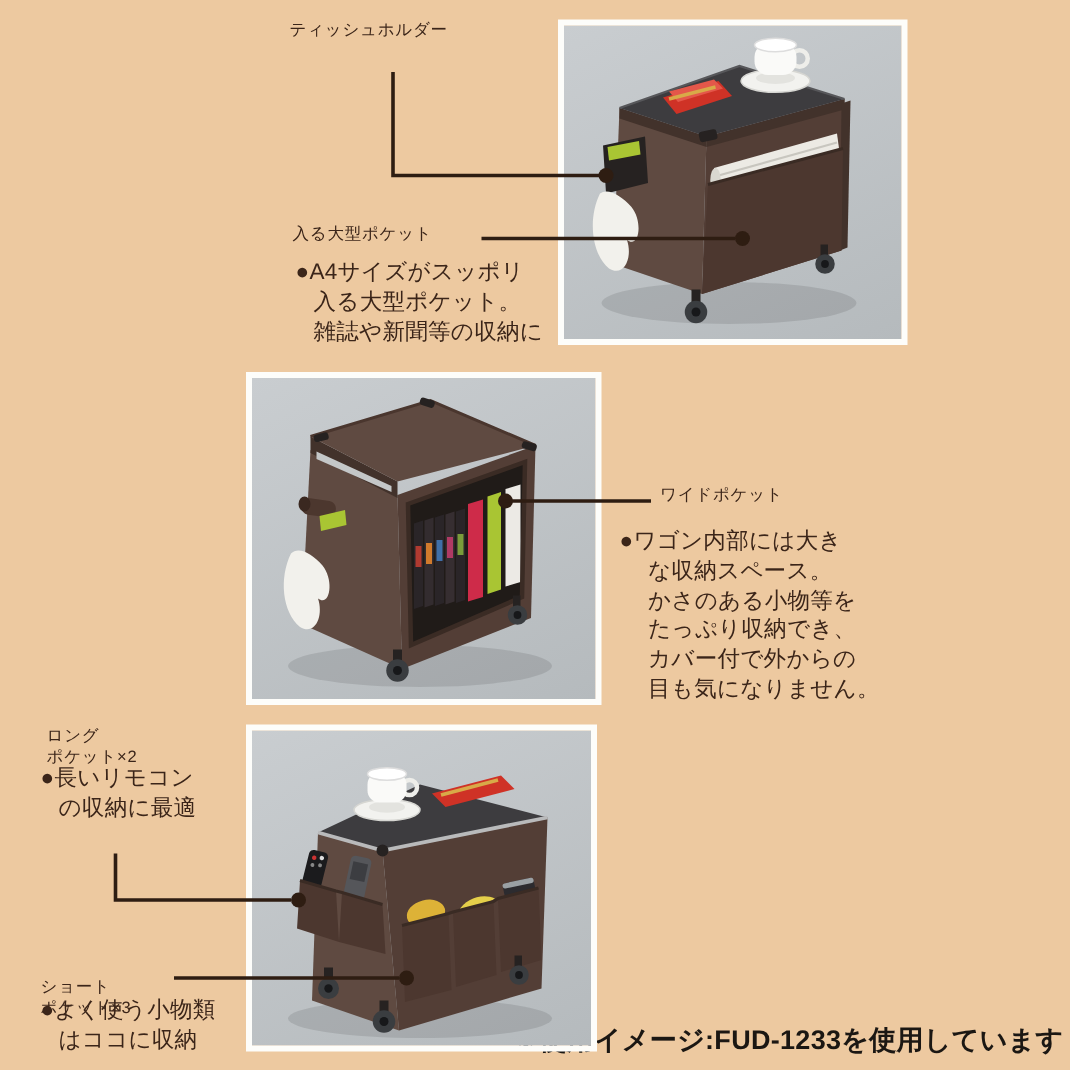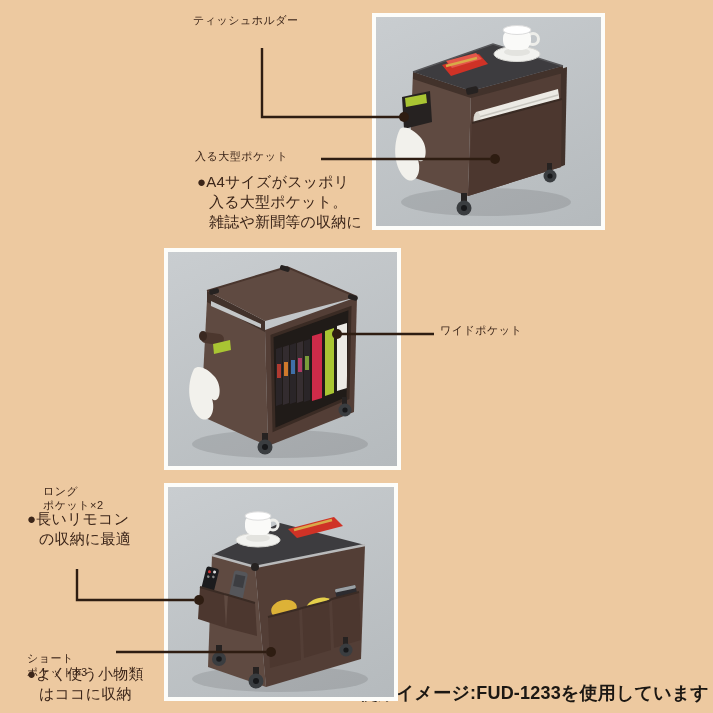--- a/index.html
+++ b/index.html
@@ -48,22 +48,28 @@
 <div class="page">
 
   <div class="label" style="left:193px;top:13px;">ティッシュホルダー</div>
 
   <div class="label" style="left:195px;top:149px;">入る大型ポケット</div>
   <div class="desc hang12" style="left:197px;top:172px;width:172px;">●A4サイズがスッポリ
 入る大型ポケット。
 雑誌や新聞等の収納に</div>
 
   <div class="label" style="left:440px;top:323px;">ワイドポケット</div>
-
-  <div class="label" style="left:43px;top:484px;">ロング
+  <div class="desc hang19" style="left:413px;top:351px;width:178px;">●ワゴン内部には大き
+な収納スペース。
+かさのある小物等を
+たっぷり収納でき、
+カバー付で外からの
+目も気になりません。</div>
+
+  <div class="label" style="left:31px;top:484px;">ロング
 ポケット×2</div>
   <div class="desc hang12" style="left:27px;top:509px;width:130px;">●長いリモコン
 の収納に最適</div>
 
   <div class="label" style="left:27px;top:623px;margin-top:28px;">ショート
 ポケット×3</div>
   <div class="desc hang12" style="left:27px;top:664px;width:130px;">●よく使う小物類
 はココに収納</div>
 
   <div class="note">※使用イメージ:FUD-1233を使用しています</div>

